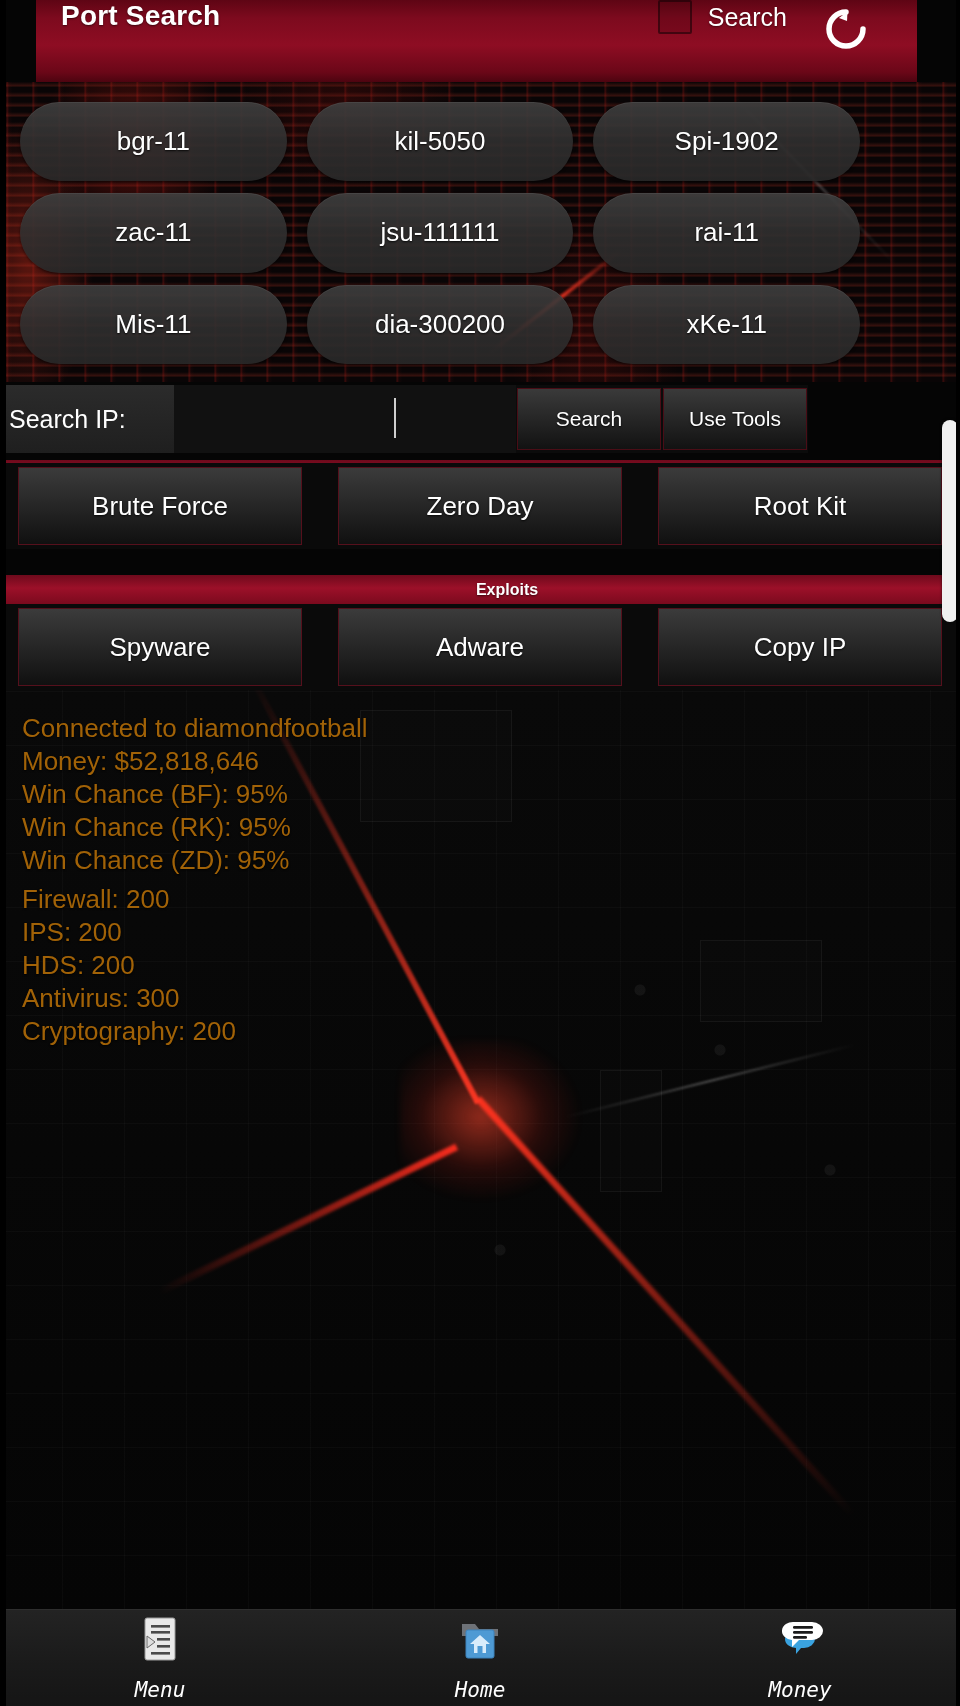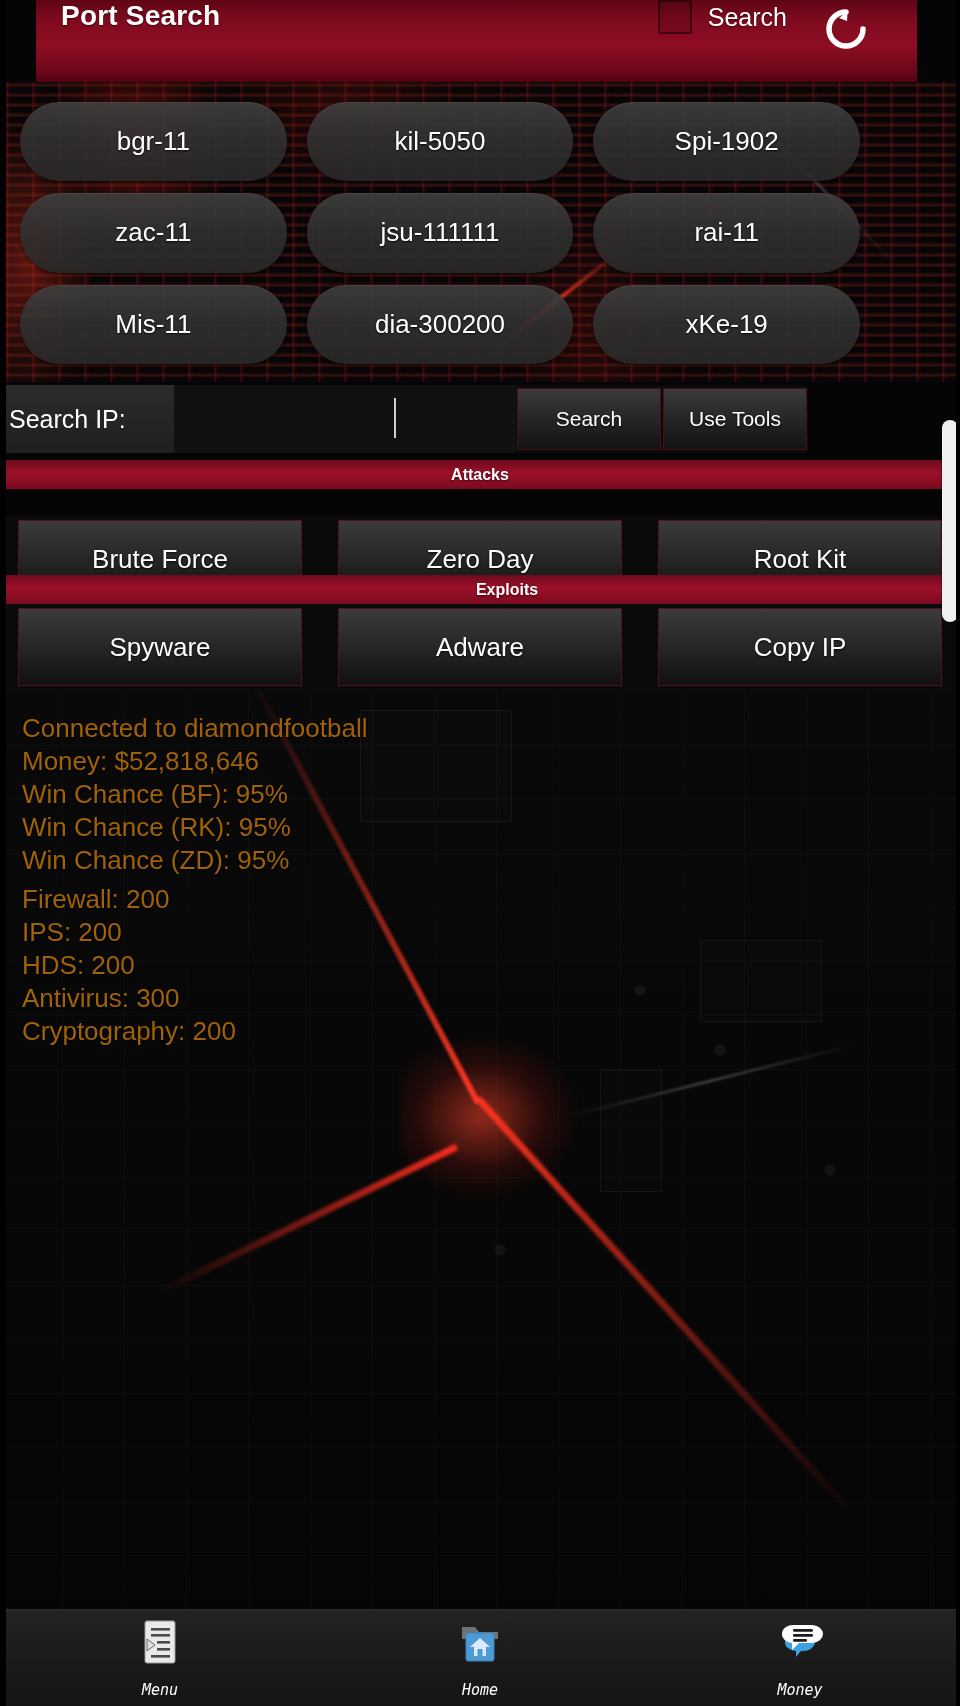--- a/index.html
+++ b/index.html
@@ -266,21 +266,21 @@
   .bar-attacks  { top: 460px; }
   .bar-exploits { top: 575px; padding-left: 27px; }
 
   .action-row {
     position: absolute;
     left: 0; width: 960px; height: 86px;
     display: grid;
     grid-template-columns: repeat(3, 1fr);
     background: #0a0a0a;
   }
-  .row-attacks  { top: 516px; }
+  .row-attacks  { top: 463px; }
   .row-exploits { top: 604px; }
   .action-btn {
     margin: 4px 18px;
     background: linear-gradient(180deg, #3b3b3b 0%, #2b2b2b 38%, #101010 100%);
     border: 1px solid #55101c;
     color: #fff;
     font-size: 26px;
     display: flex;
     align-items: center;
     justify-content: center;
@@ -332,21 +332,21 @@
   }
   .nav-item {
     display: flex;
     flex-direction: column;
     align-items: center;
     justify-content: center;
     gap: 2px;
   }
   .nav-label {
     color: #ffffff;
-    font-size: 15px;
+    font-size: 21px;
     font-style: italic;
     font-family: "DejaVu Sans Mono", monospace;
     margin-top: 11px;
   }
   .nav-icon { height: 50px; display:flex; align-items:center; justify-content:center; }
 
   
   .frame-left {
     position:absolute; left:0; top:0; width:6px; height:1706px;
     background:#000;
@@ -410,21 +410,21 @@
     <div class="port-btn">
         <span>rai-11</span>
       </div>
     <div class="port-btn">
         <span>Mis-11</span>
       </div>
     <div class="port-btn">
         <span>dia-300200</span>
       </div>
     <div class="port-btn">
-        <span>xKe-19</span>
+        <span>xKe-11</span>
       </div>
   </div>
 
   <div class="search-row">
     <div class="search-label">Search IP:</div>
     <input class="search-input" type="text" value="" placeholder="" style="">
     <div class="sbtn">
         <span>Search</span>
       </div>
     <div class="sbtn">

